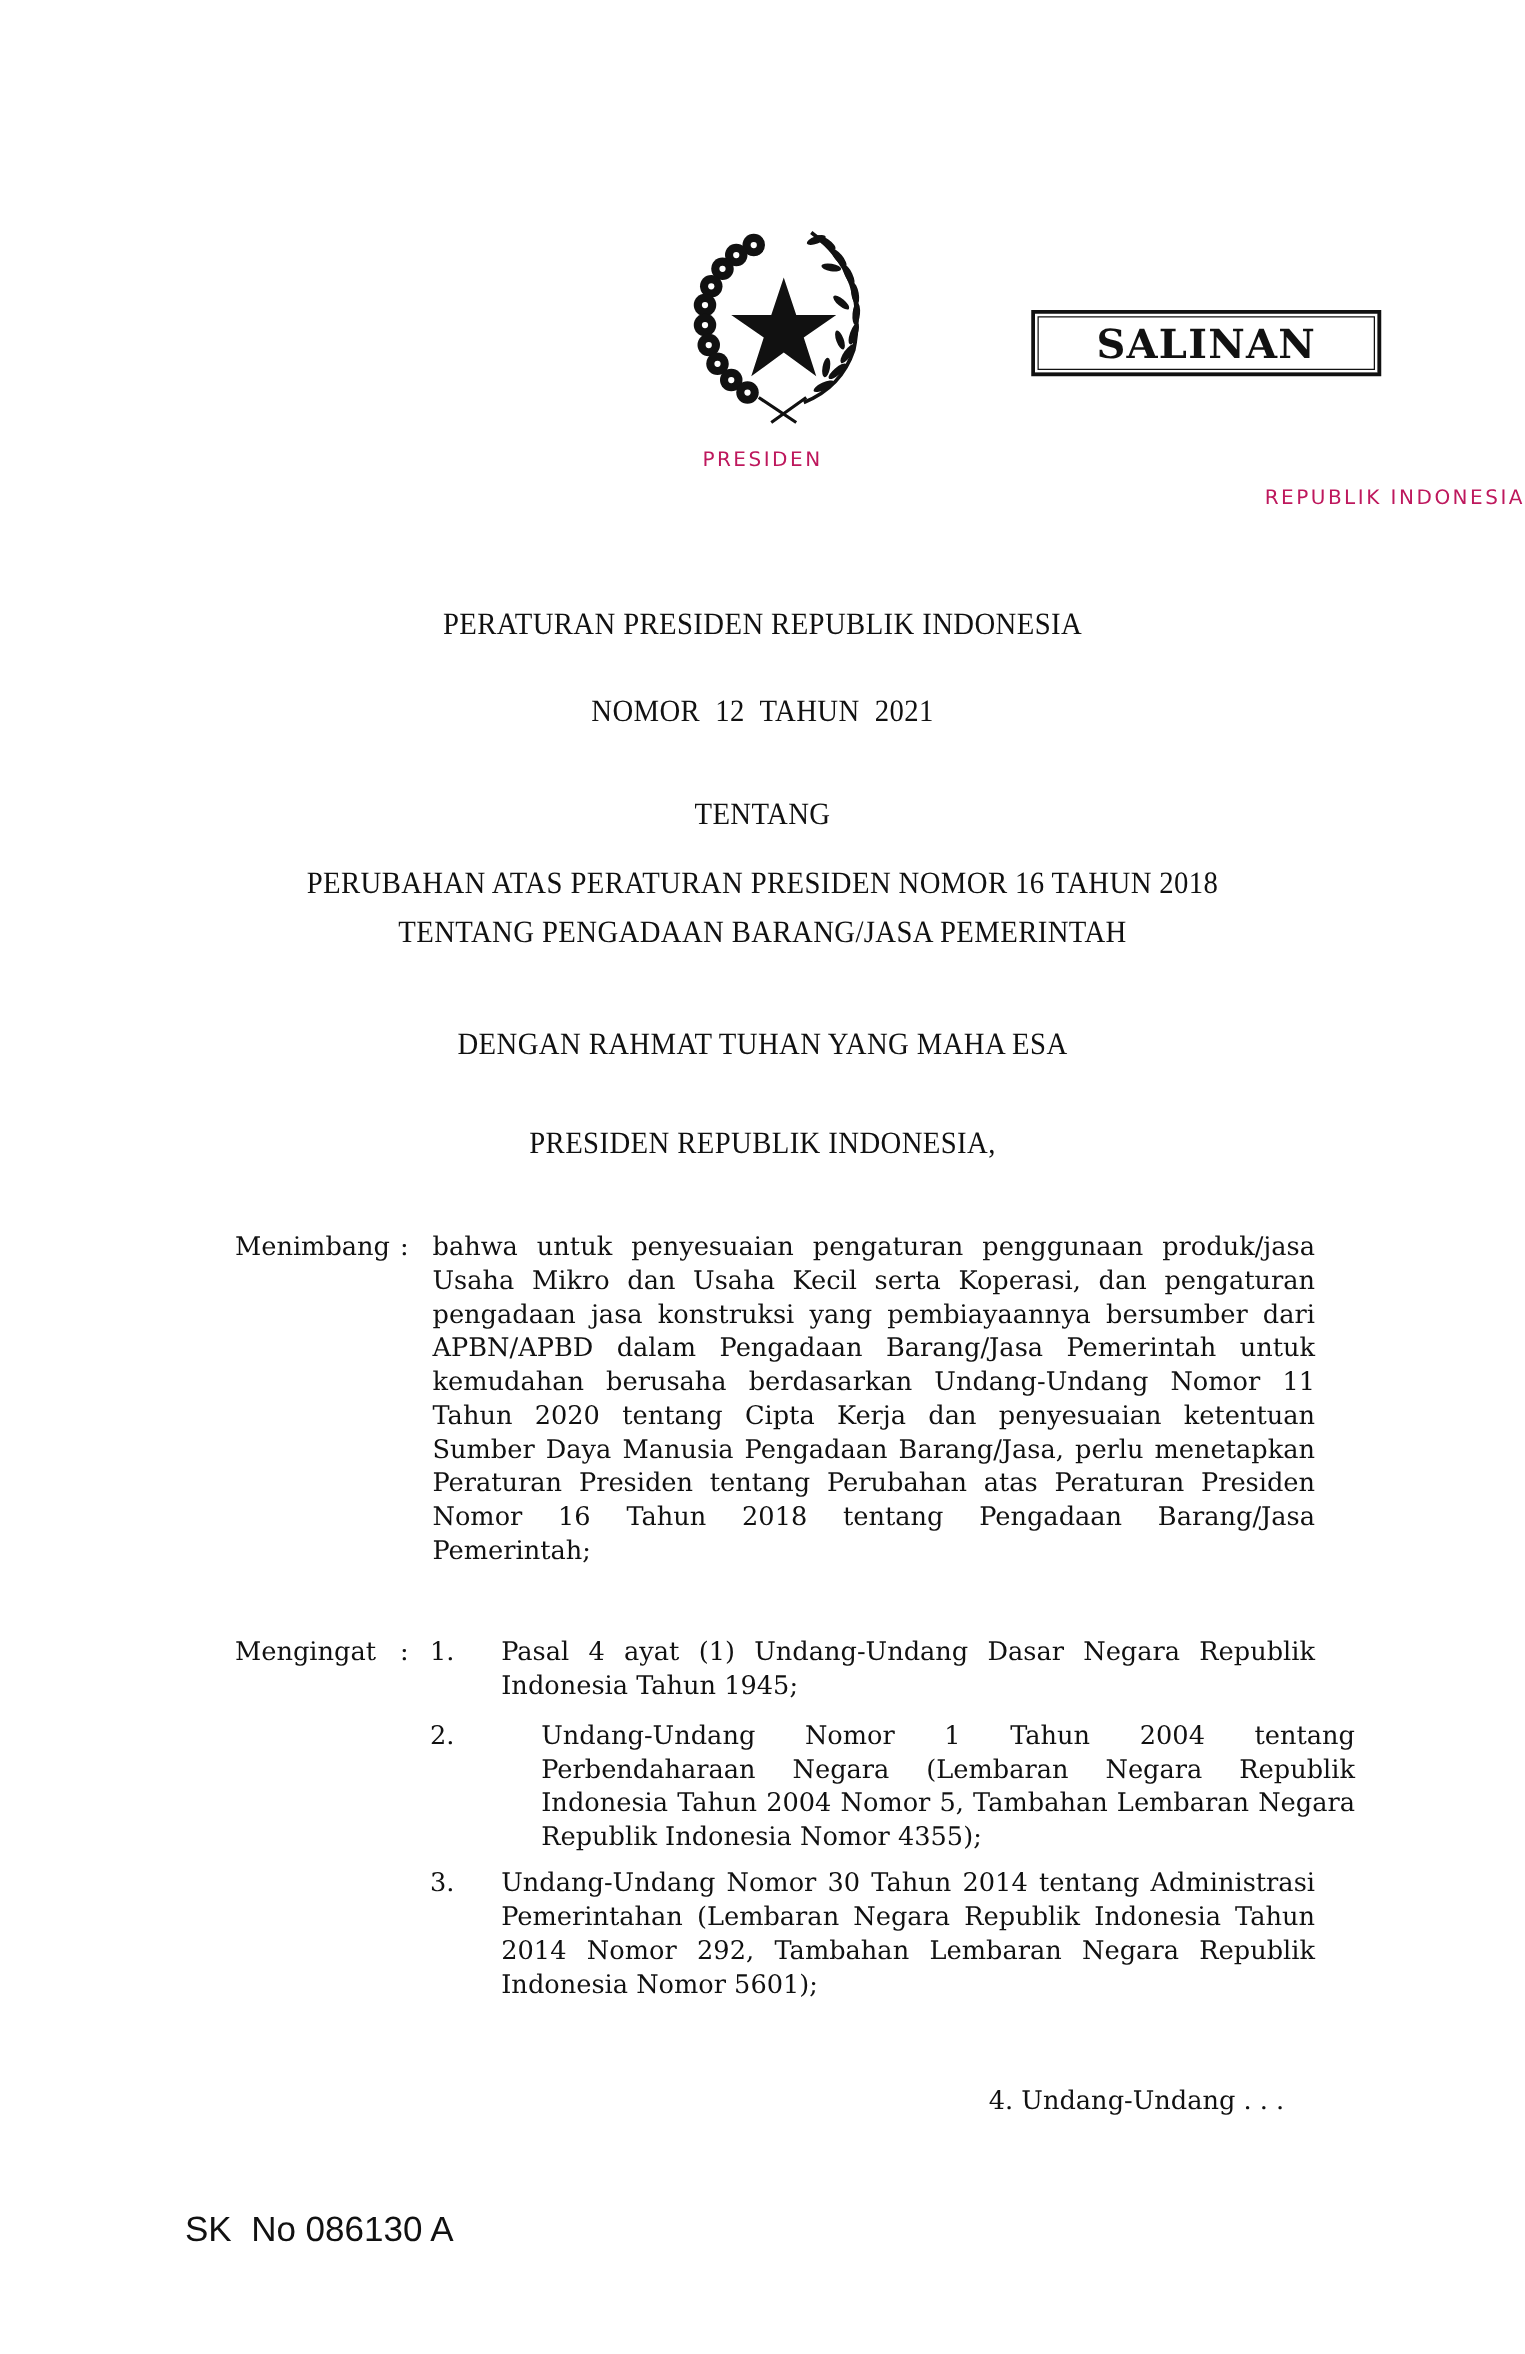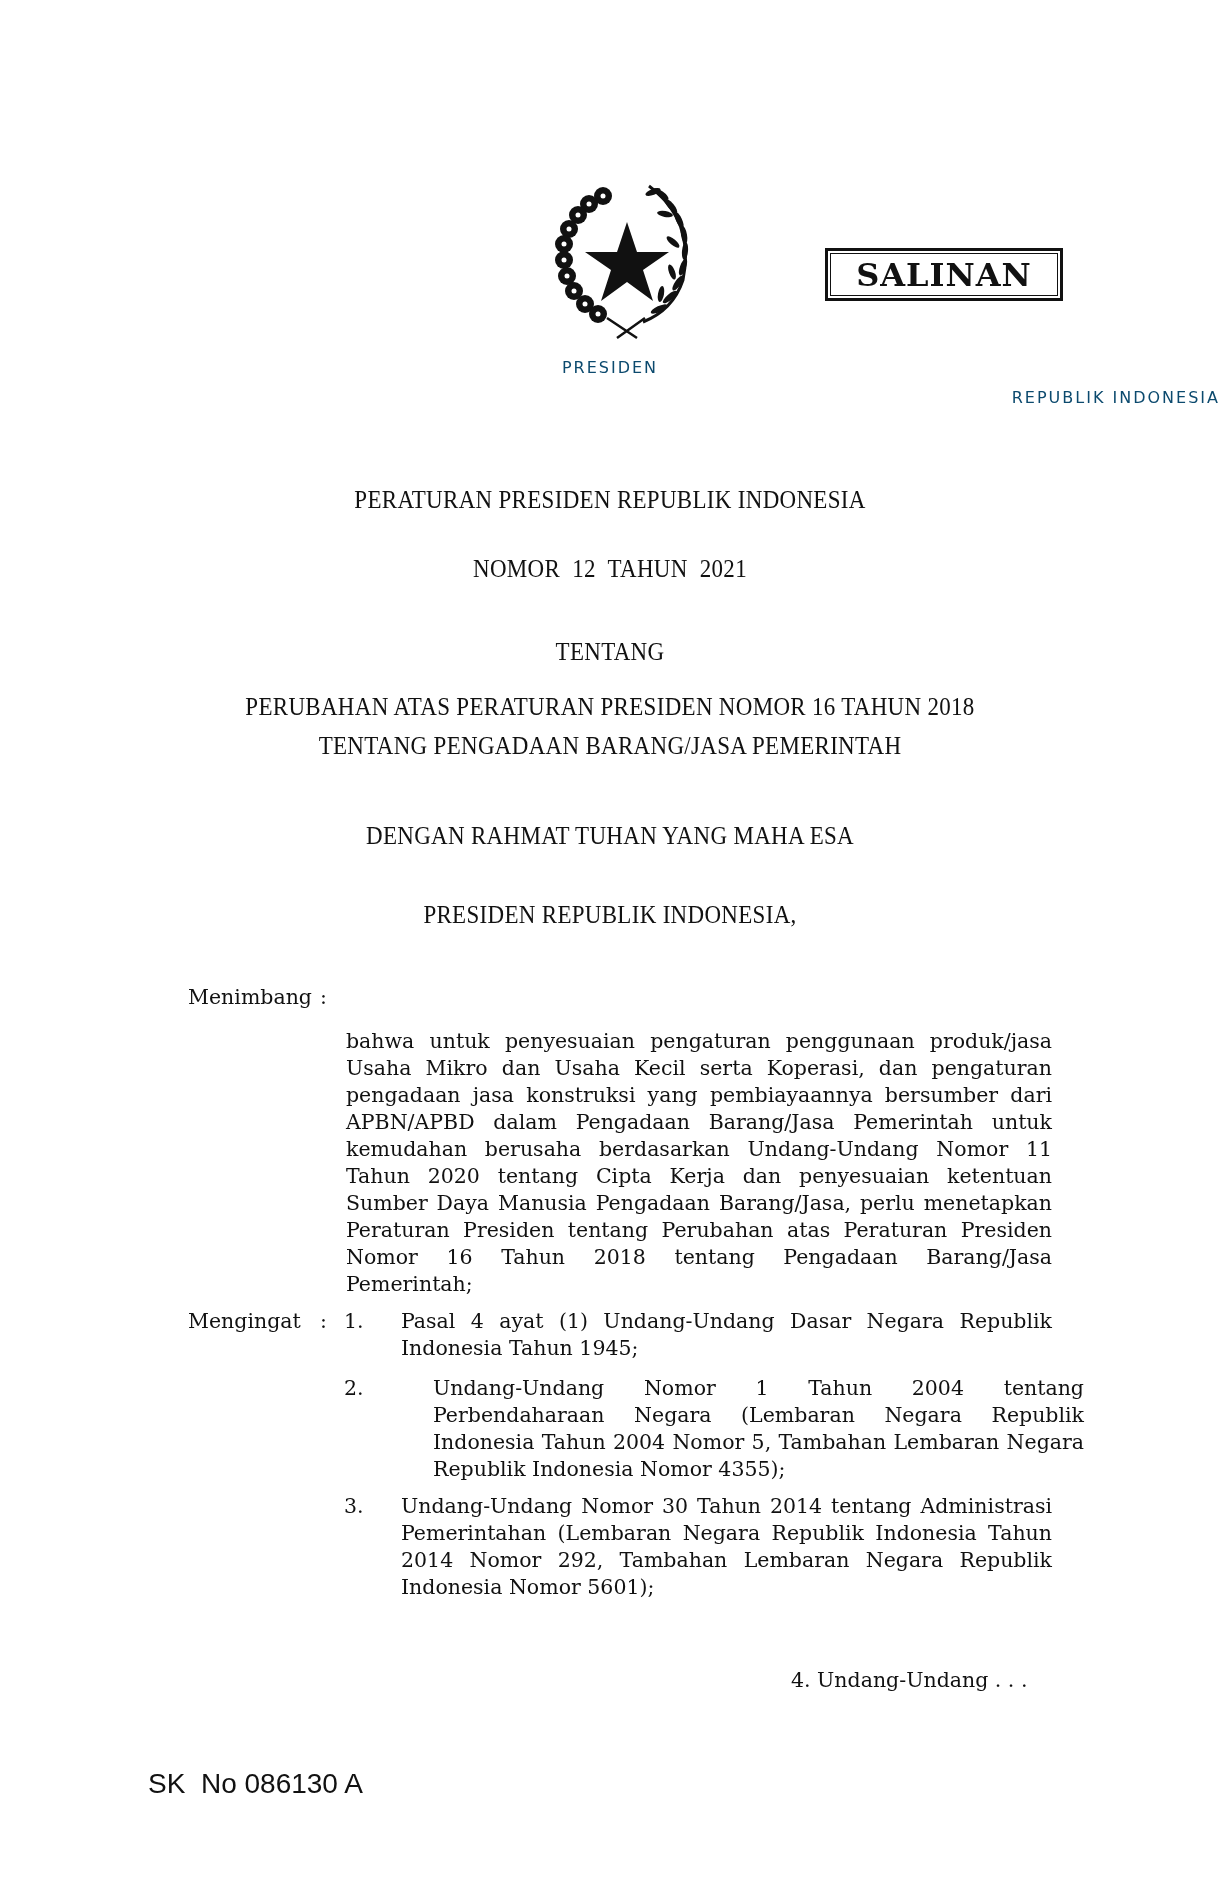--- a/index.html
+++ b/index.html
@@ -1,36 +1,36 @@
 <!DOCTYPE html>
 <html><head>
 <meta charset="utf-8">
 <style>
   html, body { margin: 0; padding: 0; background: #ffffff; }
   body { width: 1220px; height: 1883px; position: relative; overflow: hidden; color: #111; }
   .abs { position: absolute; }
   .center { left: 0; width: 1220px; text-align: center; }
   .emblem { left: 545px; top: 180px; width: 165px; height: 165px; }
   .salinan {
-    left: 825px; top: 248px; width: 238px; height: 53px;
+    left: 825px; top: 248px; width: 280px; height: 53px;
     border: 3px solid #111; box-sizing: border-box;
     display: flex; align-items: center; justify-content: center;
     font-family: "DejaVu Serif", "Liberation Serif", serif;
     font-weight: bold; font-size: 32px; letter-spacing: 1px;
     box-shadow: inset 0 0 0 2px #fff, inset 0 0 0 3px #111;
   }
   .pres-label {
     font-family: "DejaVu Sans", "Liberation Sans", sans-serif;
-    font-size: 16px; letter-spacing: 2px; color: #0c4a6e;
+    font-size: 16px; letter-spacing: 2px; color: #be185d;
   }
   .heading { font-family: "Liberation Serif", "DejaVu Serif", serif; font-size: 23px; letter-spacing: 0.3px; transform: scaleY(1.08); }
   .body-text { font-family: "DejaVu Serif", "Liberation Serif", serif; font-size: 20.5px; line-height: 27px; }
   .label { position: absolute; left: 156px; margin-left: 32px; }
   .colon { position: absolute; }
-  .para { position: absolute; left: 346px; width: 706px; text-align: justify; text-align-last: left; margin-top: 44px; }
+  .para { position: absolute; left: 346px; width: 706px; text-align: justify; text-align-last: left; }
   .item-num { position: absolute; left: 344px; }
   .item-text { position: absolute; left: 401px; width: 651px; text-align: justify; text-align-last: left; }
   .catch { left: 791px; top: 1668px; font-family: "DejaVu Serif", "Liberation Serif", serif; font-size: 20.5px; }
   .sk { left: 111px; top: 1768px; font-family: "Liberation Sans", "DejaVu Sans", sans-serif; font-size: 28px; margin-left: 37px; }
 </style>
 </head>
 <body>
 
 <div class="abs emblem">
   <svg width="165" height="165" viewBox="0 0 165 165">

